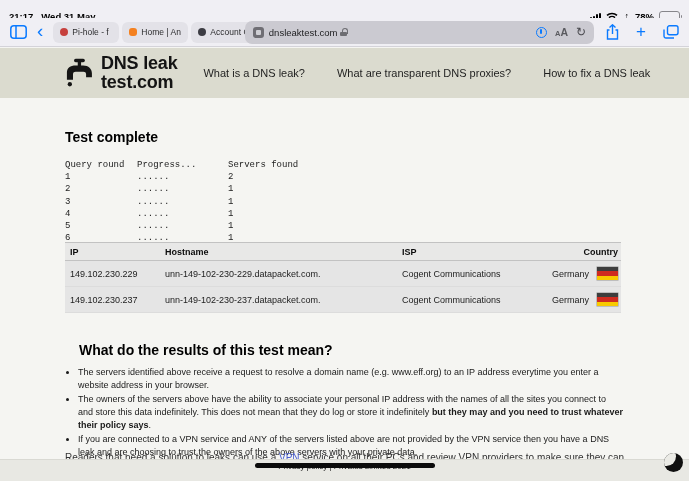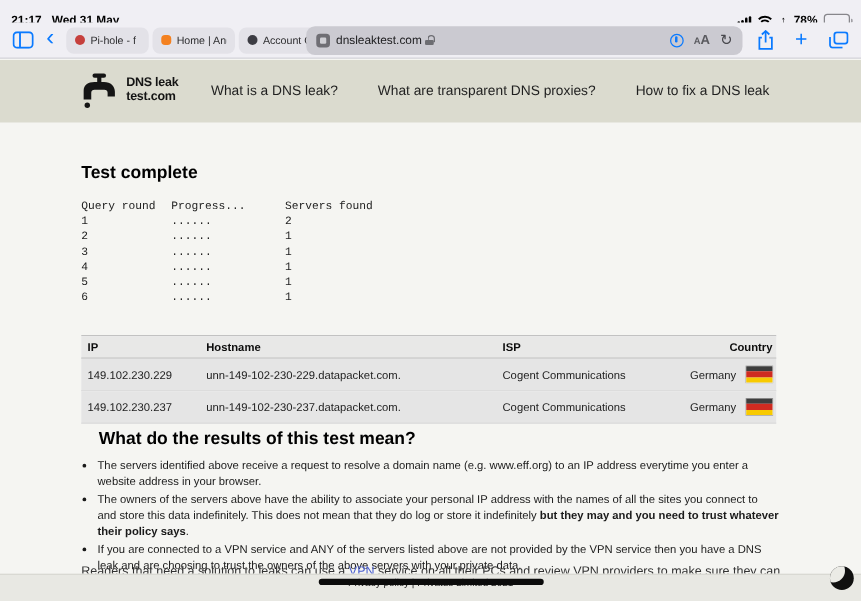--- a/index.html
+++ b/index.html
@@ -53,33 +53,33 @@
   .aa .small{font-size:7.5px;}
   .aa .big{font-size:10.5px;}
   .reload{color:#48484d;font-size:12px;line-height:10px;}
   .tb-right{display:flex;align-items:center;gap:17px;margin-left:12px;color:#0a7aff;}
   .plus{font-size:17px;line-height:16px;font-weight:400;}
 
   
   .site-header{position:absolute;top:48px;left:0;width:689px;height:50px;background:#dbdbcf;
     display:flex;align-items:center;padding-left:64px;box-sizing:border-box;}
   .logo{display:flex;align-items:center;gap:7px;cursor:pointer;}
-  .logo-text{font-size:10px;font-weight:700;color:#141414;line-height:1.08;letter-spacing:-0.2px;}
+  .logo-text{font-size:18px;font-weight:700;color:#141414;line-height:1.08;letter-spacing:-0.2px;}
   .site-nav{display:flex;gap:32px;margin-left:26px;font-size:11px;color:#1f1f1f;}
   .nav-link{cursor:pointer;}
 
   
   .h1{position:absolute;left:65px;top:129px;font-size:14px;font-weight:700;color:#000;}
   .mono-table{position:absolute;left:65px;top:159px;font-family:"Liberation Mono","DejaVu Sans Mono",monospace;
     font-size:9px;color:#222;line-height:12.2px;}
   .mrow{display:flex;}
   .mrow span:nth-child(1){width:72px;}
   .mrow span:nth-child(2){width:91px;}
 
-  .results{position:absolute;left:65px;top:268px;width:556px;font-size:9px;color:#222;
+  .results{position:absolute;left:65px;top:242px;width:556px;font-size:9px;color:#222;
     border-top:1px solid #c2c2c2;background:#fcfcfc;}
   .rrow{display:flex;align-items:center;height:25px;border-bottom:1px solid #dcdcdc;background:#e5e5e5;}
   .rrow.head{height:17px;background:#e8e8e7;border-bottom:1px solid #c2c2c2;font-weight:700;color:#0c0c0c;}
   .c-ip{width:100px;padding-left:5px;box-sizing:border-box;}
   .c-host{width:237px;}
   .c-isp{flex:1;}
   .c-country{width:118px;display:flex;align-items:center;justify-content:flex-end;gap:8px;padding-right:3px;box-sizing:border-box;}
   .flag{width:21px;height:13px;display:flex;flex-direction:column;box-shadow:0 0 0 0.5px rgba(0,0,0,.35);}
   .flag i{flex:1;display:block;}
 

